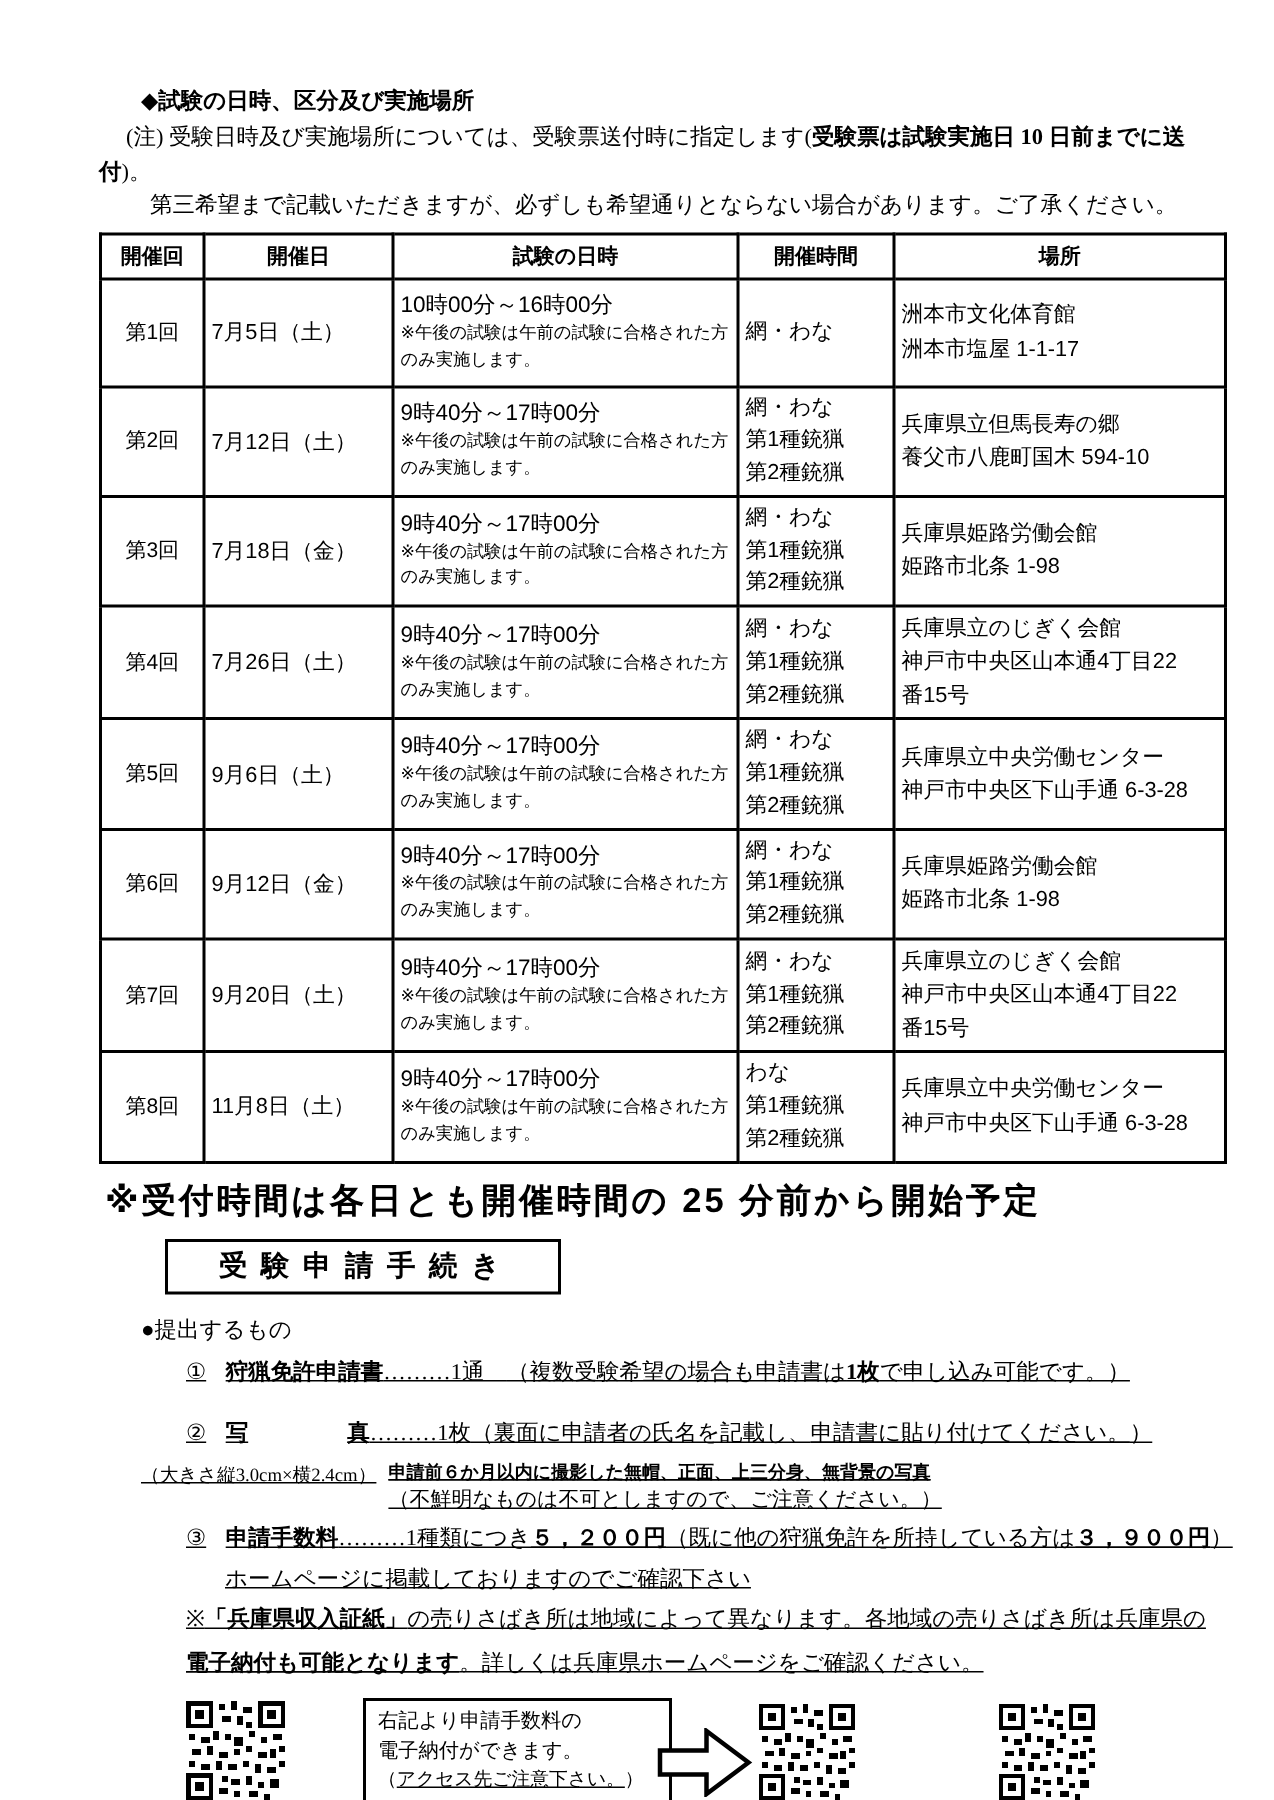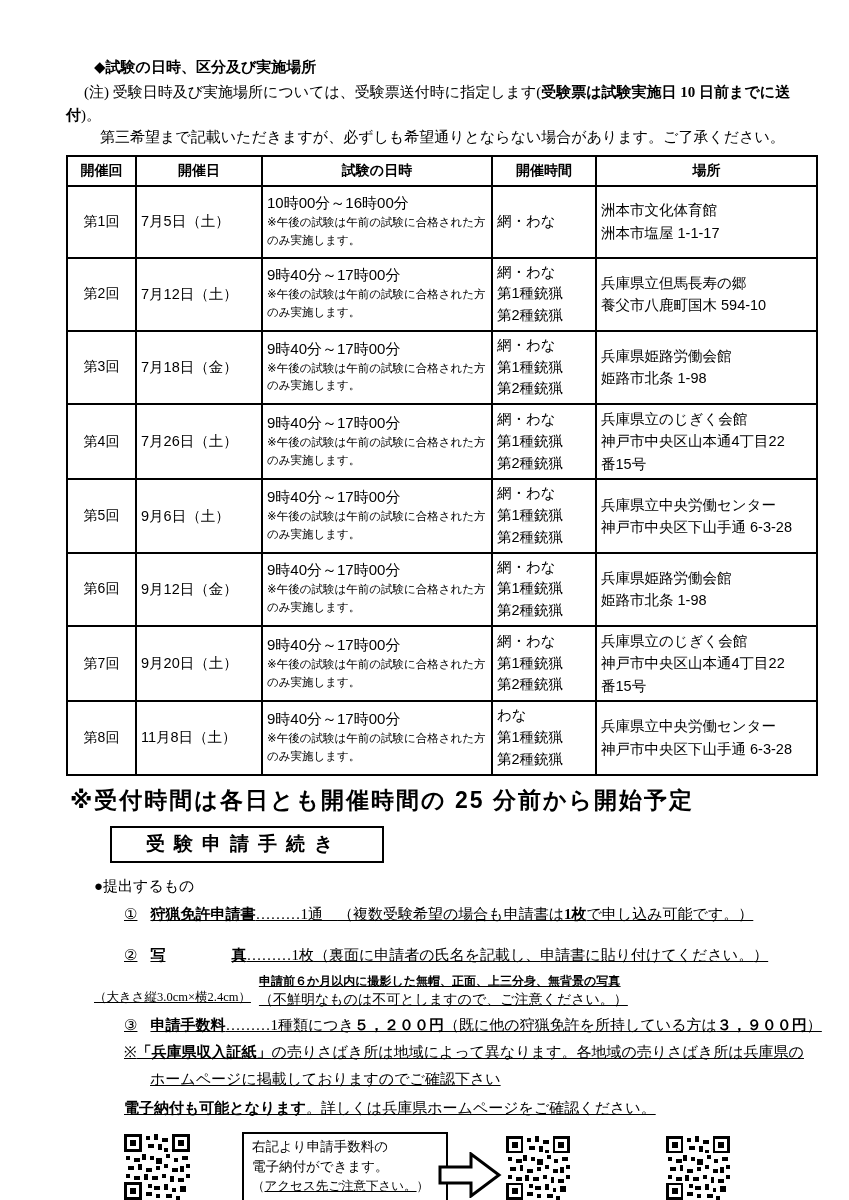--- a/index.html
+++ b/index.html
@@ -25,30 +25,30 @@
   td.c-no{text-align:center;font-size:14px;}
   td.c-date{font-size:14.5px;padding-left:10px;}
   td.c-time .time-main{font-size:15px;margin-bottom:1px;}
   td.c-time .time-note{font-size:11.5px;line-height:1.55;}
   td.c-lic{font-size:14.5px;line-height:1.5;padding-left:8px;}
   td.c-place{font-size:14.5px;line-height:1.55;padding-left:8px;}
 
   .reception{font-family:"Liberation Sans","DejaVu Sans",sans-serif;font-weight:bold;
     font-size:23px;letter-spacing:2px;margin:9px 0 10px 4px;white-space:nowrap;}
   .boxtitle{display:inline-block;border:2px solid #000;font-family:"Liberation Sans","DejaVu Sans",sans-serif;
-    font-weight:bold;font-size:19px;letter-spacing:9px;padding:3px 40px 4px 34px;margin-left:44px;}
+    font-weight:bold;font-size:19px;letter-spacing:9px;padding:3px 30px 4px 34px;margin-left:44px;}
   .submit-h{font-size:15px;margin:14px 0 0 28px;}
 
   .items{font-size:15px;text-decoration:underline;}
   .item{margin-left:58px;margin-top:9px;white-space:nowrap;}
   .item .num{margin-right:13px;}
   .item2{margin-top:22px;}
   .gapspan{display:inline-block;width:66px;}
   .photo-note{display:flex;margin-left:28px;margin-top:8px;}
-  .photo-size{font-size:12.5px;white-space:nowrap;margin-right:8px;padding-top:2px;margin-top:14px;}
+  .photo-size{font-size:12.5px;white-space:nowrap;margin-right:8px;padding-top:2px;}
   .photo-right .req{font-size:12px;white-space:nowrap;}
   .photo-right .caution{font-size:14px;margin-top:1px;}
   .item3{margin-top:7px;}
   .subnote{margin-left:58px;margin-top:6px;font-size:15px;white-space:nowrap;}
   .subnote2{margin-left:84px;margin-top:8px;}
   .epay{margin-left:58px;margin-top:10px;font-size:15px;white-space:nowrap;}
 
   .qr-area{position:relative;height:160px;margin-top:10px;}
   .qr{position:absolute;width:66px;height:66px;}
   .qr svg{width:100%;height:100%;}
@@ -272,24 +272,24 @@
     <div class="photo-note">
       <div class="photo-size">（大きさ縦3.0cm×横2.4cm）</div>
       <div class="photo-right">
         <div class="req bu gothic">申請前６か月以内に撮影した無帽、正面、上三分身、無背景の写真</div>
         <div class="caution">（不鮮明なものは不可としますので、ご注意ください。）</div>
       </div>
     </div>
     <div class="item item3">
       <span class="num">③</span><span class="b gothic">申請手数料</span><span>………1種類につき</span><span class="bu gothic">５，２００円</span><span>（既に他の狩猟免許を所持している方は</span><span class="bu gothic">３，９００円</span><span>）</span>
     </div>
+    <div class="subnote subnote2">ホームページに掲載しておりますのでご確認下さい</div>
     <div class="subnote">
       <span>※</span><span class="b gothic">「兵庫県収入証紙」</span><span>の売りさばき所は地域によって異なります。各地域の売りさばき所は兵庫県の</span>
     </div>
-    <div class="subnote subnote2">ホームページに掲載しておりますのでご確認下さい</div>
     <div class="epay">
       <span class="bu gothic">電子納付も可能となります</span><span>。詳しくは兵庫県ホームページをご確認ください。</span>
     </div>
   </div>
 
   <div class="qr-area">
     <div class="qr qr1"><svg viewBox="0 0 33 33">
           <use href="#qrsym"></use>
         </svg></div>
     <div class="infobox">

